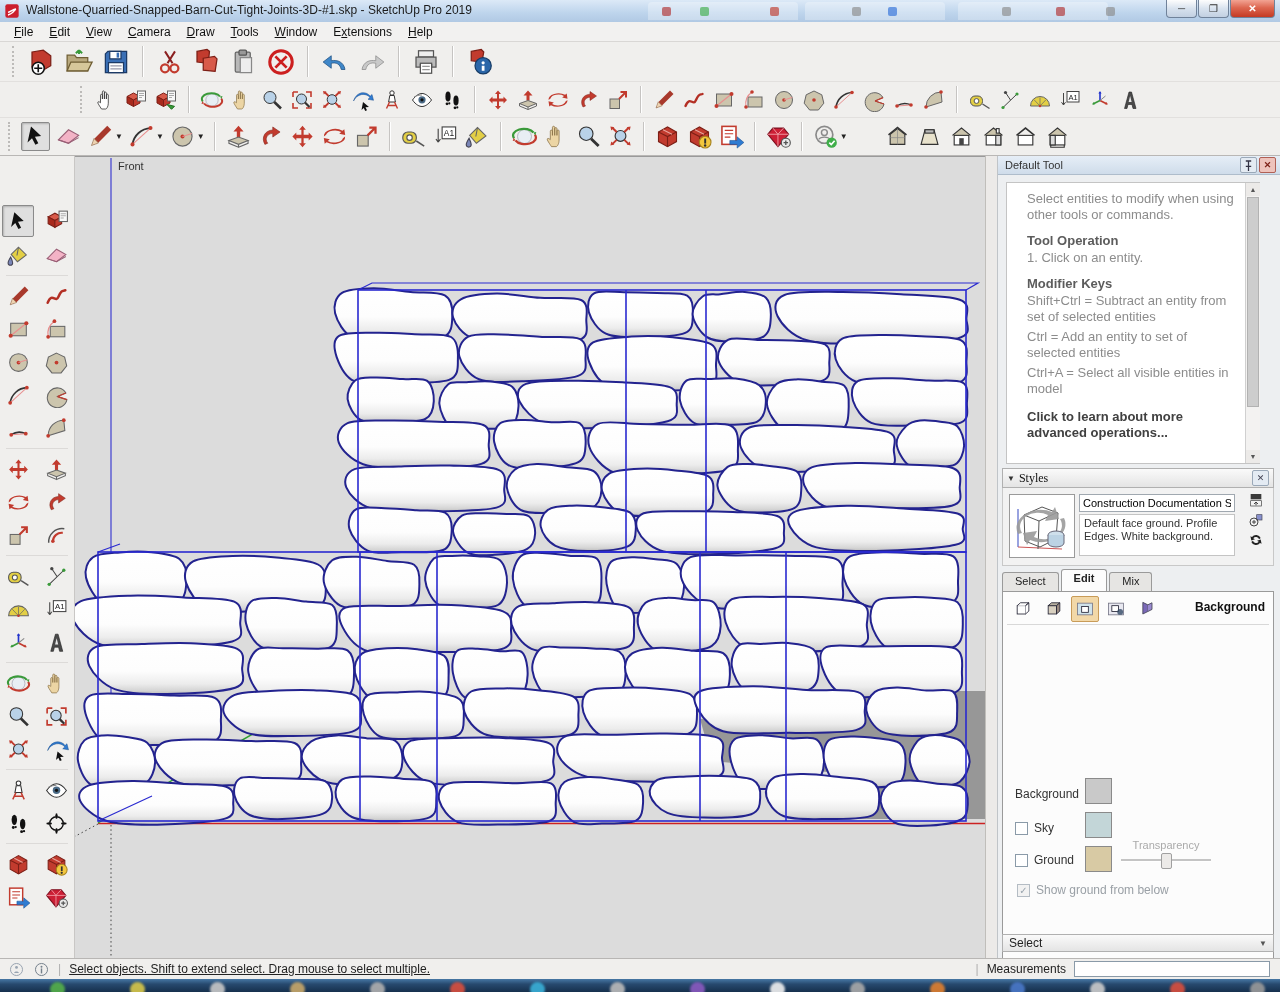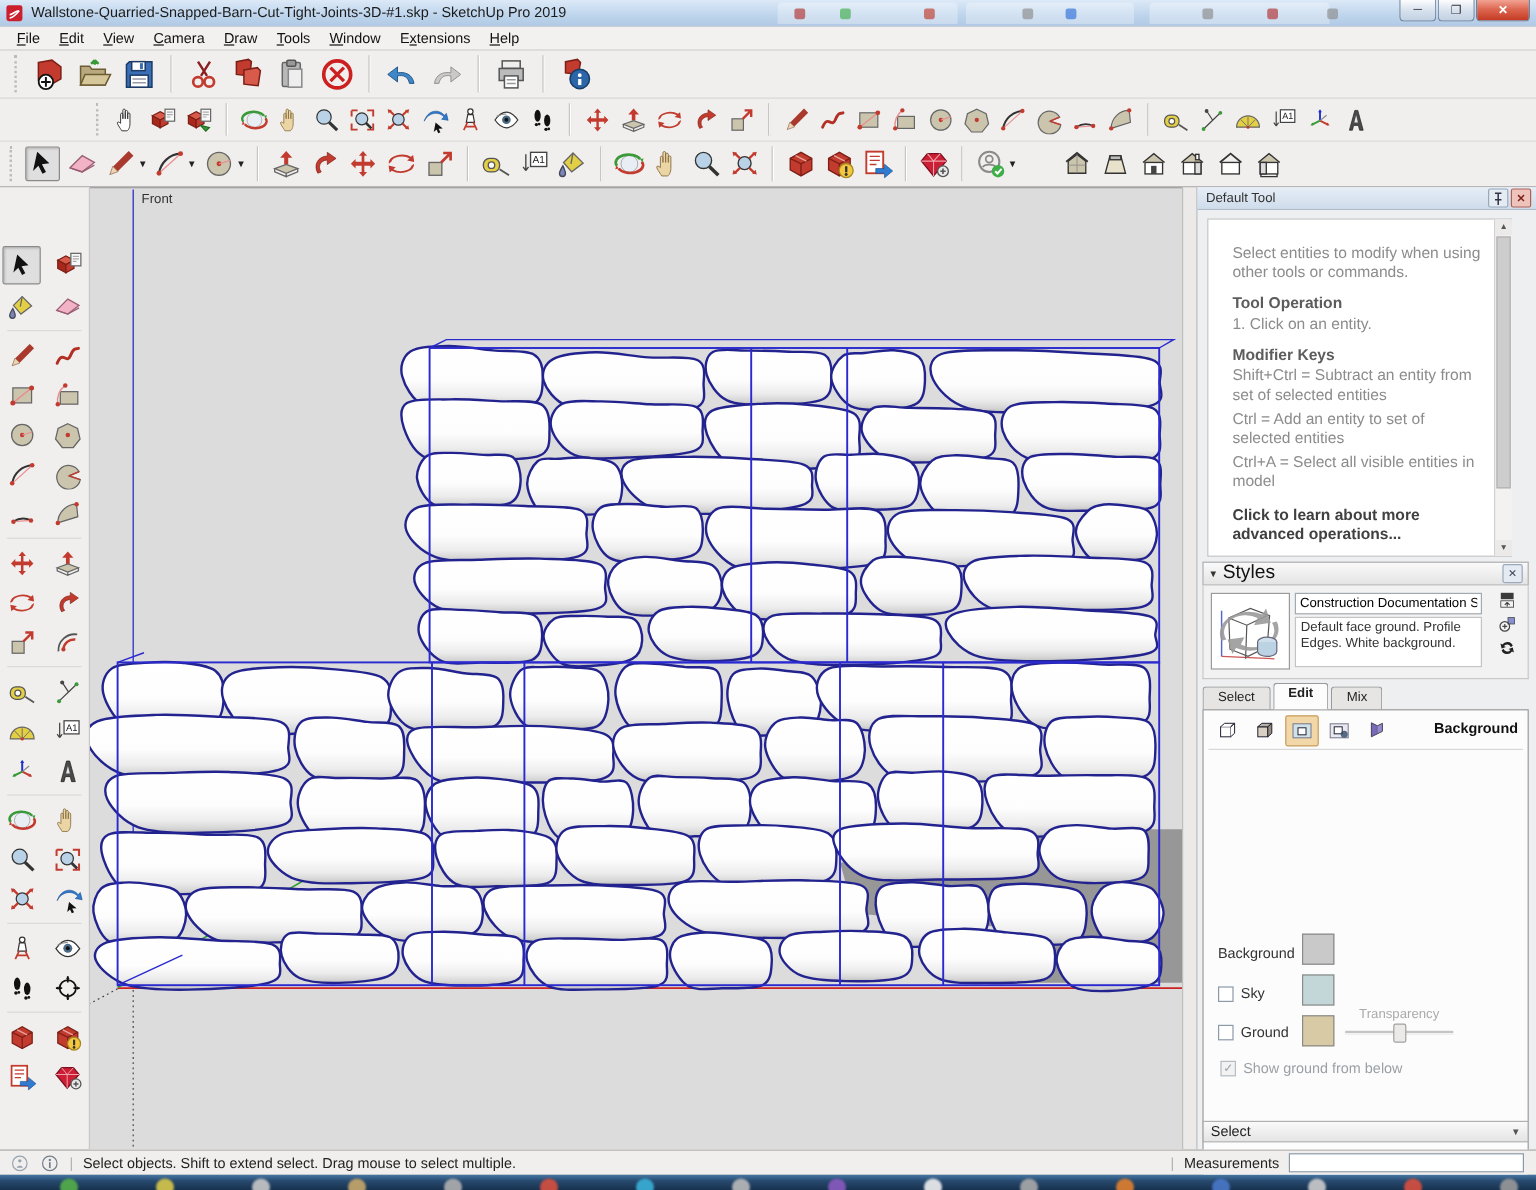--- a/index.html
+++ b/index.html
@@ -45,32 +45,32 @@
   #gutter{left:985px;top:156px;width:12px;height:802px;background:#eceae8;border-left:1px solid #c0beba;box-sizing:border-box;}
   
   #tray{left:997px;top:156px;width:283px;height:802px;background:#edeff1;box-sizing:border-box;border-left:1px solid #c0c4c8;}
   #trayhdr{left:0;top:0;width:100%;height:19px;background:linear-gradient(#e6eef7,#cfdcea);
     border-bottom:1px solid #aebccb;display:flex;align-items:center;padding:0 4px;box-sizing:border-box;}
   #trayhdr .t{font-size:11px;color:#333;flex:1;padding-left:3px;}
   .mini{width:15px;height:14px;display:flex;align-items:center;justify-content:center;font-size:9px;
     border:1px solid #9aa8b8;background:#e4ebf3;color:#445;margin-left:2px;border-radius:2px;}
   .mini.red{background:#eec3bc;border-color:#b06055;color:#7c1f16;font-weight:bold;}
   #instructor{left:8px;top:26px;width:254px;height:282px;background:#fff;border:1px solid #c4c4c4;
-    padding:20px 22px 8px 20px;box-sizing:border-box;overflow:hidden;}
+    padding:8px 22px 8px 20px;box-sizing:border-box;overflow:hidden;}
   #instructor p{margin:0 0 4px 0;font-size:13px;line-height:16px;color:#8c8c8c;}
   #instructor h4{margin:10px 0 2px 0;font-size:13px;color:#5c5c5c;}
   #instructor .link{margin-top:12px;font-weight:bold;color:#404040;}
   #insscroll{left:247px;top:27px;width:14px;height:280px;background:#f3f2f1;border-left:1px solid #d0d0d0;}
   #insscroll .arr{width:14px;height:13px;font-size:7px;color:#555;display:flex;align-items:center;justify-content:center;background:#eceae8;}
   #insscroll .thumb{position:absolute;left:1px;top:14px;width:12px;height:210px;background:#cdcdcd;border:1px solid #b2b2b2;box-sizing:border-box;}
   #insscroll .arr.dn{position:absolute;bottom:0;}
   
   #styleshdr{left:4px;top:312px;width:272px;height:20px;background:linear-gradient(#fafafa,#e4e4e4);
     border:1px solid #b0b0b0;display:flex;align-items:center;padding:0 4px;box-sizing:border-box;}
-  #styleshdr .t{font-size:16px;color:#111;flex:1;padding-left:4px;}
+  #styleshdr .t{font-size:12px;color:#111;flex:1;padding-left:4px;font-family:Liberation Serif, serif;}
   #stylesbody{left:4px;top:332px;width:272px;height:78px;background:#f2f2f2;border:1px solid #c8c8c8;border-top:none;box-sizing:border-box;}
   #thumb{left:6px;top:6px;width:64px;height:62px;background:#fff;border:1px solid #9a9a9a;}
   #stylename{left:76px;top:6px;width:156px;height:18px;font-size:11px;border:1px solid #a0a8b0;padding:1px 3px;box-sizing:border-box;
     font-family:"Liberation Sans",sans-serif;background:#fff;}
   #styledesc{left:76px;top:26px;width:156px;height:42px;background:#fff;border:1px solid #c4c4c4;font-size:11px;color:#333;
     padding:2px 4px;box-sizing:border-box;line-height:13px;}
   .sideicons{left:238px;top:4px;width:30px;display:flex;flex-direction:column;gap:4px;align-items:center;}
   
   #tabs{left:4px;top:414px;width:272px;height:21px;display:flex;align-items:flex-end;}
   .tab{font-size:11px;color:#222;background:#e6e5e3;border:1px solid #9a9a9a;border-bottom:none;
@@ -92,21 +92,21 @@
   #transp .track{margin-top:8px;height:2px;background:#c4c4c4;border-bottom:1px solid #fff;position:relative;}
   #transp .thumbv{position:absolute;left:40px;top:-6px;width:9px;height:14px;background:#eceae8;border:1px solid #a0a0a0;border-radius:2px;}
   #selectbar{left:4px;top:778px;width:272px;height:18px;background:linear-gradient(#fafafa,#e4e4e4);border:1px solid #b0b0b0;
     display:flex;align-items:center;padding:0 6px;box-sizing:border-box;font-size:12px;color:#222;}
   #selectbar .arrow{margin-left:auto;font-size:8px;color:#555;}
   
   #statusbar{left:0;top:958px;width:1280px;height:21px;background:#f0efed;border-top:1px solid #b8b6b4;
     display:flex;align-items:center;box-sizing:border-box;font-size:12px;color:#222;}
   #statusbar .ico{width:17px;height:17px;margin-left:8px;opacity:.75;}
   #statusbar .div{color:#b0b0b0;margin:0 8px;}
-  #msg{white-space:nowrap;}
+  #msg{white-space:nowrap;text-decoration:underline;}
   #measurelbl{margin-left:auto;color:#222;}
   #measurebox{width:196px;height:16px;border:1px solid #8a9aa8;background:#fff;margin:0 10px 0 8px;font-size:11px;
     font-family:"Liberation Sans",sans-serif;padding:0 3px;box-sizing:border-box;}
   
   #taskbar{left:0;top:979px;width:1280px;height:13px;
     background:linear-gradient(#4677a4,#27496e 40%,#16304d);overflow:hidden;}
   .tdot{position:absolute;top:3px;width:15px;height:15px;border-radius:50%;filter:blur(1px);opacity:.9;}
   svg{display:block;}
 </style>
 </head>

